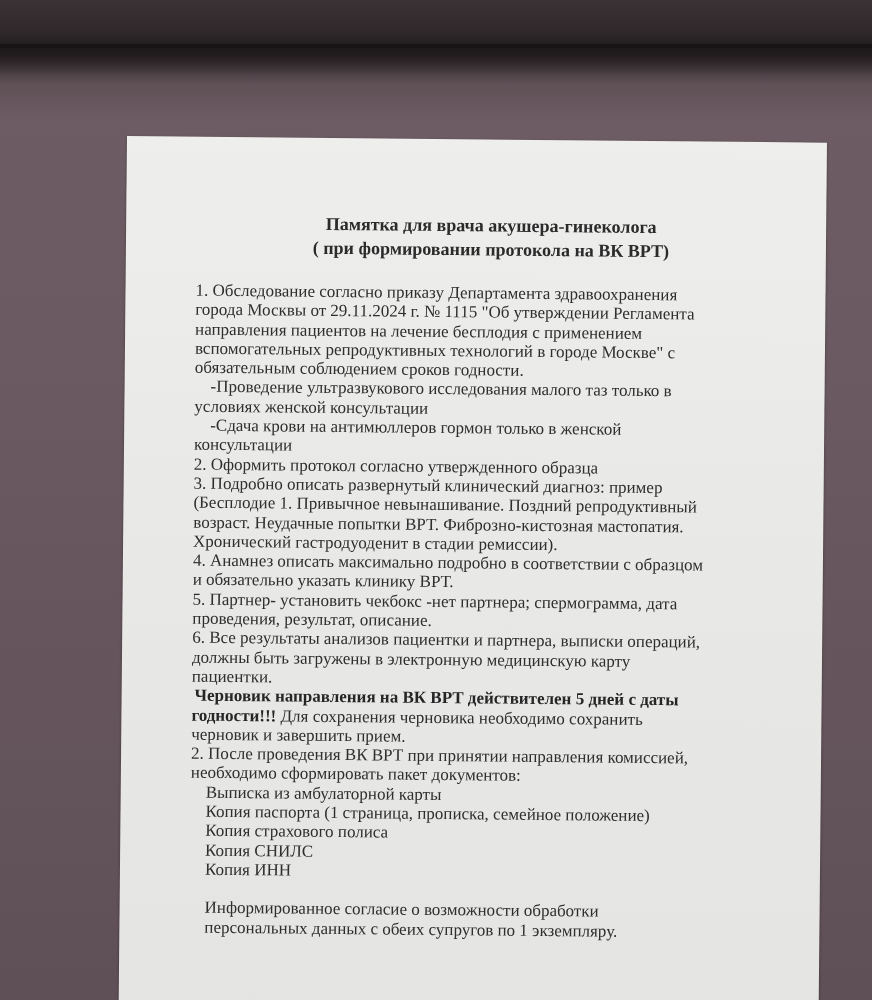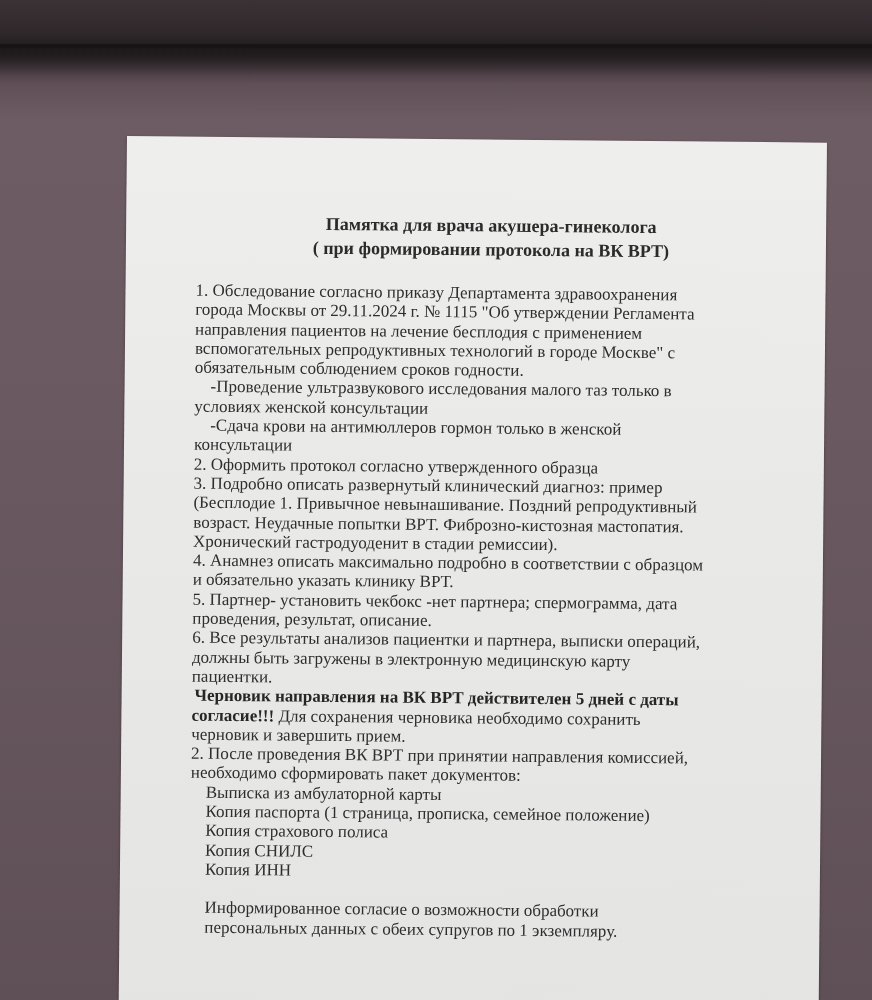--- a/index.html
+++ b/index.html
@@ -106,21 +106,21 @@
     <div class="line">4. Анамнез описать максимально подробно в соответствии с образцом</div>
     <div class="line">и обязательно указать клинику ВРТ.</div>
     <div class="line">5. Партнер- установить чекбокс -нет партнера; спермограмма, дата</div>
     <div class="line">проведения, результат, описание.</div>
     <div class="line">6. Все результаты анализов пациентки и партнера, выписки операций,</div>
     <div class="line">должны быть загружены в электронную медицинскую карту</div>
     <div class="line">пациентки.</div>
     <div class="line" style="padding-left:3px">
       <b>Черновик направления на ВК ВРТ действителен 5 дней с даты</b>
     </div>
-    <div class="line"><b>согласие!!!</b><span> Для сохранения черновика необходимо сохранить</span></div>
+    <div class="line"><b>годности!!!</b><span> Для сохранения черновика необходимо сохранить</span></div>
     <div class="line">черновик и завершить прием.</div>
     <div class="line">2.  После проведения ВК ВРТ при принятии направления комиссией,</div>
     <div class="line">необходимо сформировать пакет документов:</div>
 
     <div class="line indent-list">Выписка из амбулаторной карты</div>
     <div class="line indent-list">Копия паспорта (1 страница, прописка, семейное положение)</div>
     <div class="line indent-list">Копия страхового полиса</div>
     <div class="line indent-list">Копия СНИЛС</div>
     <div class="line indent-list">Копия ИНН</div>
 

